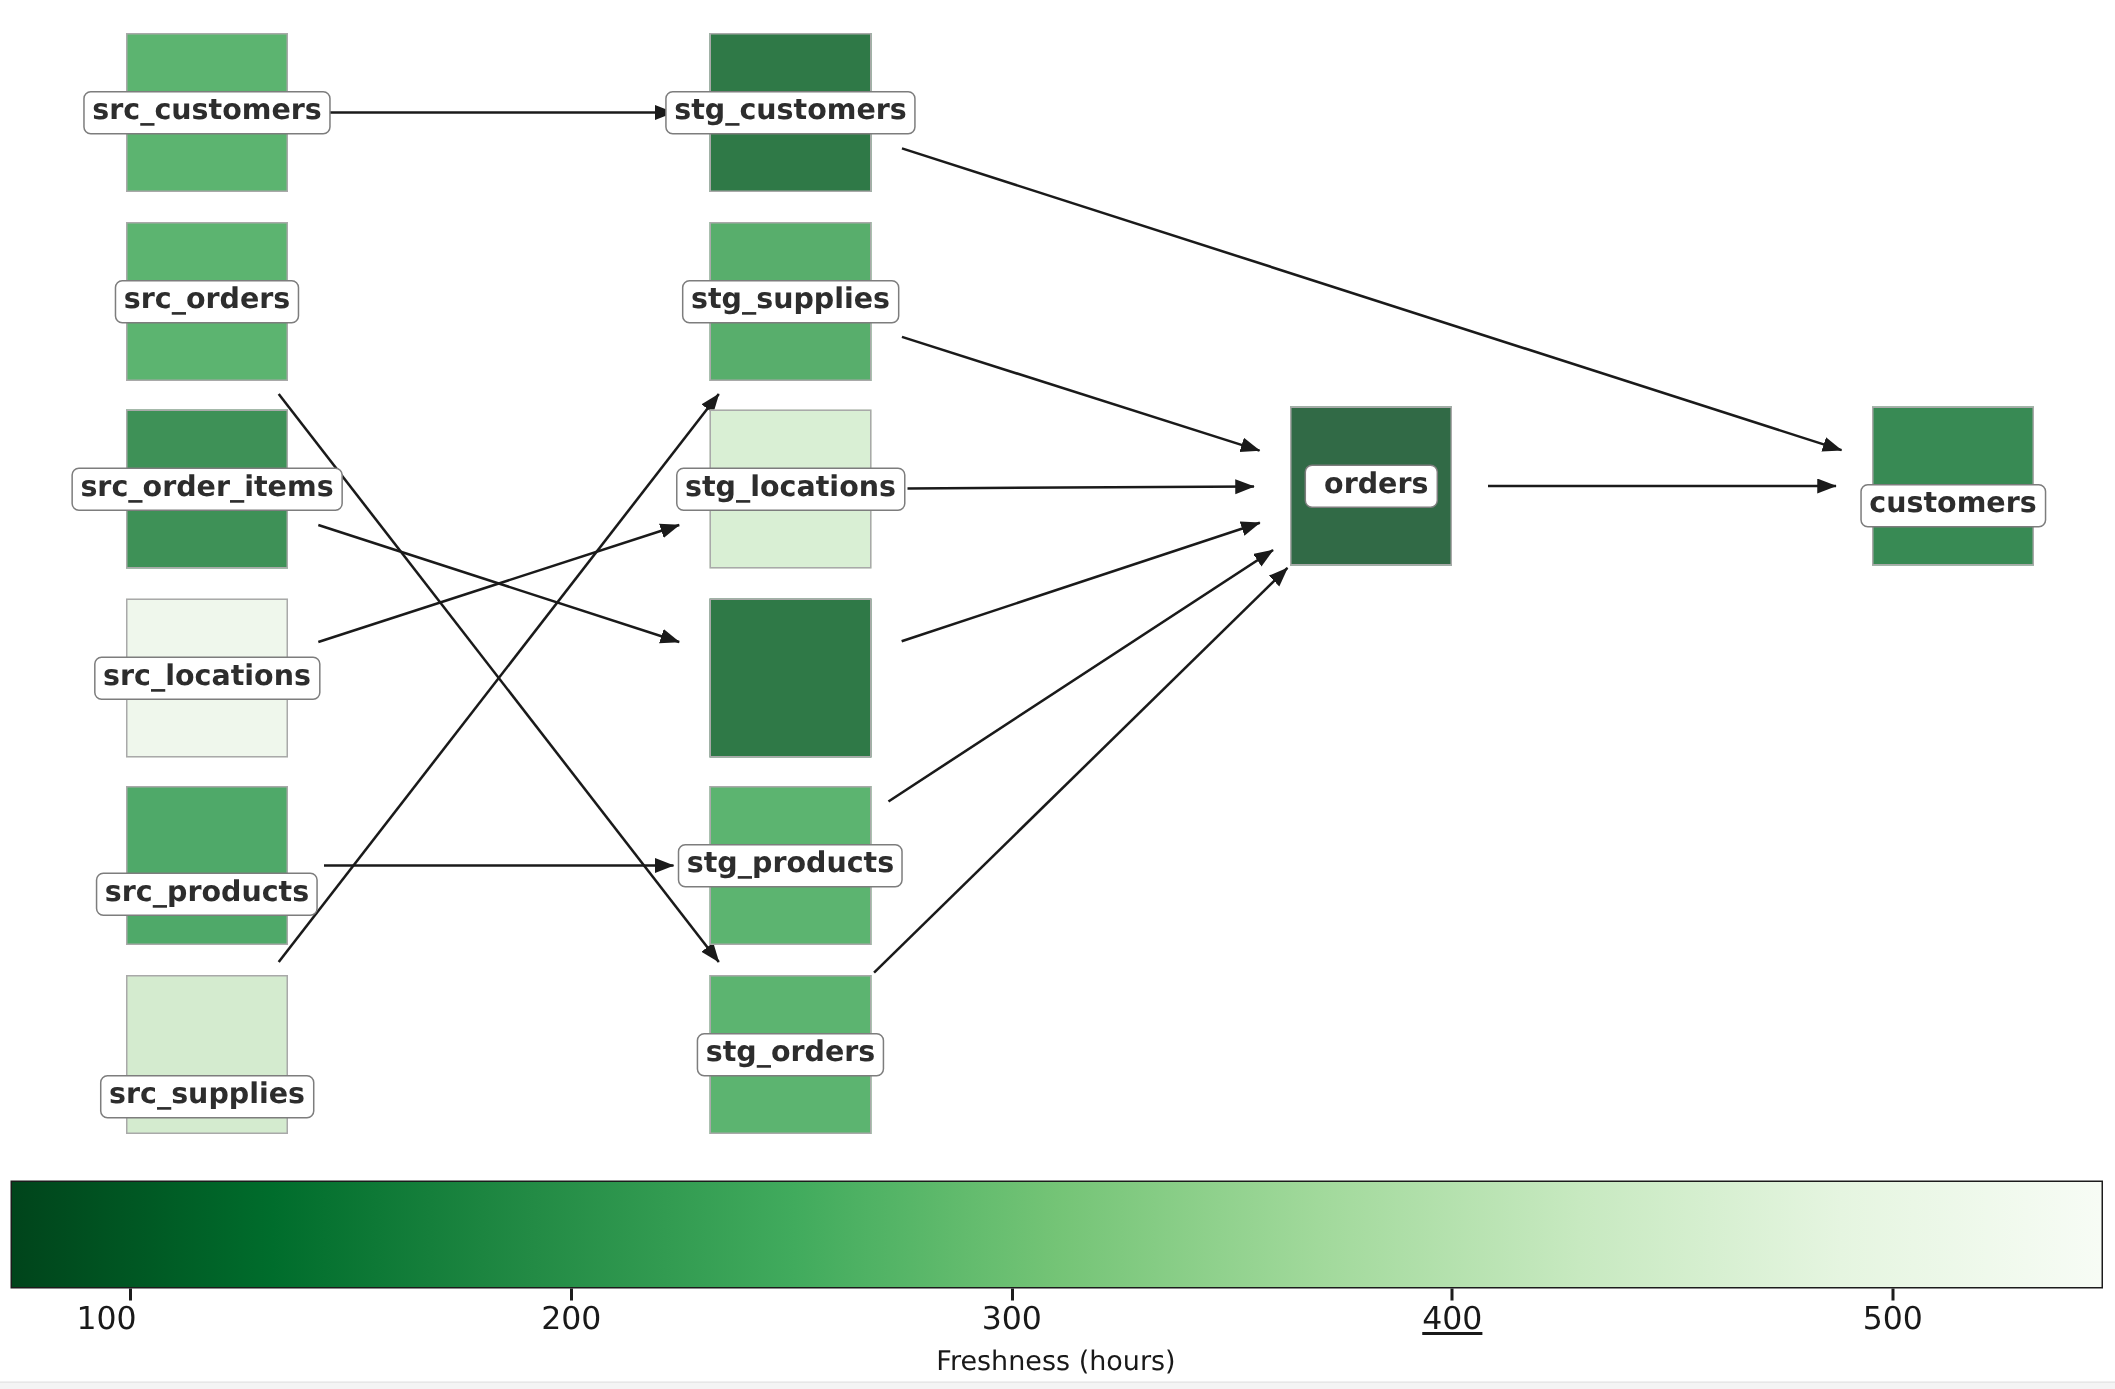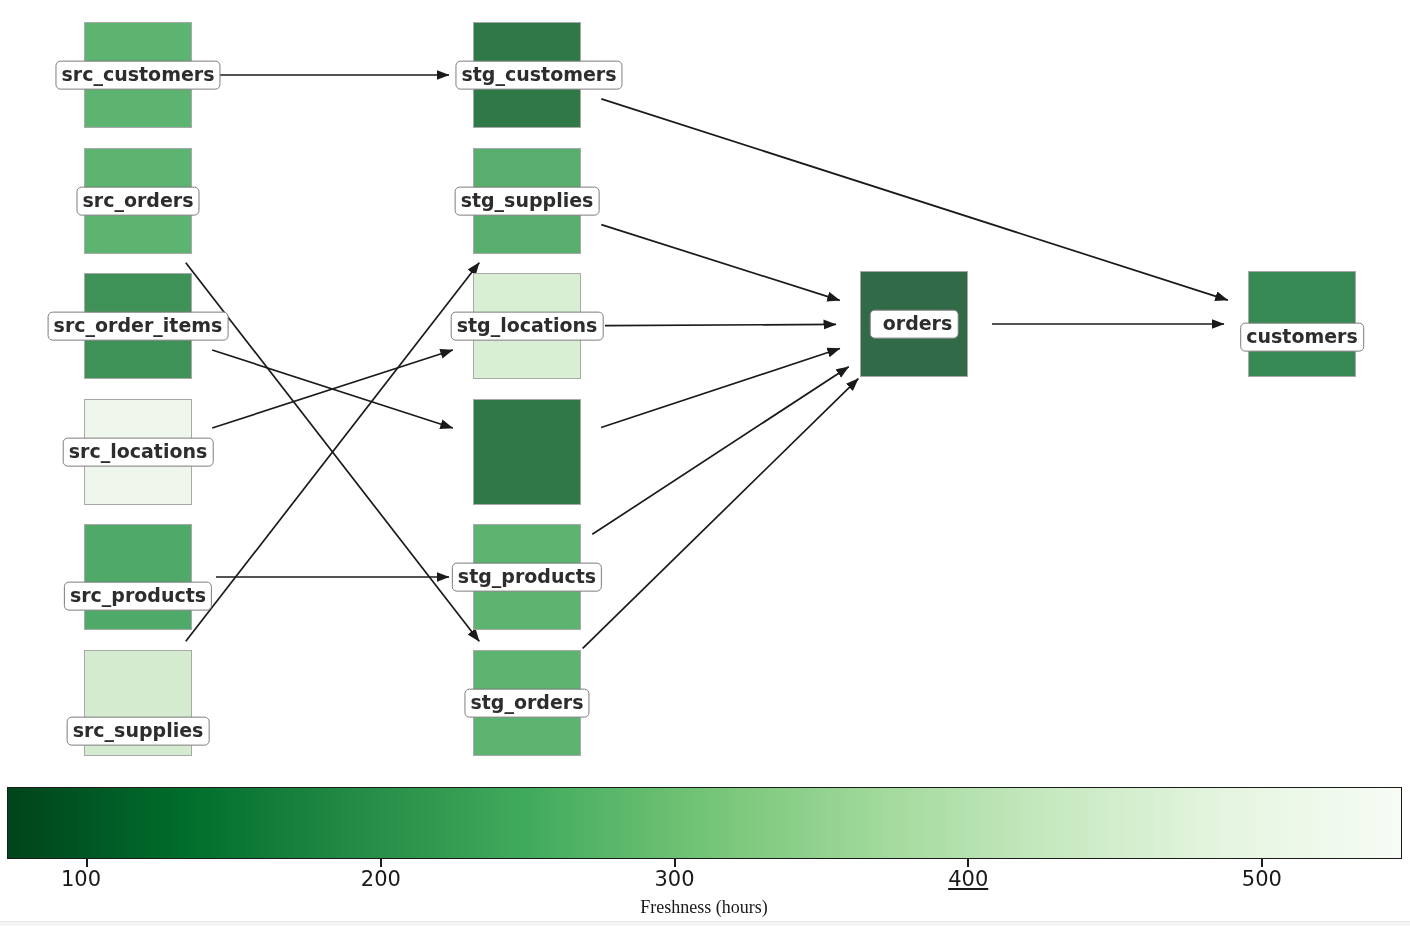--- a/index.html
+++ b/index.html
@@ -60,21 +60,20 @@
     font-size: 21px;
     color: #191919;
   }
   .cb-axis-label {
     position: absolute;
     top: 897px;
     left: 704px;
     transform: translateX(-50%);
     font-size: 18px;
     color: #191919;
-    font-family: Liberation Serif, serif;
   }
   .bottom-strip {
     position: absolute;
     left: 0; top: 921px;
     width: 1410px; height: 5px;
     background: #f4f4f4;
     border-top: 1px solid #e7e7e7;
     box-sizing: border-box;
   }
 </style>
@@ -116,34 +115,34 @@
     <div class="node-box" style="left: 457px; top: 524px; background: rgb(92, 180, 112); border-color: rgb(169, 169, 169);"></div>
     <div class="node-box" style="left: 457px; top: 650px; background: rgb(92, 180, 112); border-color: rgb(169, 169, 169);"></div>
     <div class="node-box" style="left: 844px; top: 271px; background: rgb(49, 106, 70); border-color: rgb(169, 169, 169);"></div>
     <div class="node-box" style="left: 1232px; top: 271px; background: rgb(56, 138, 84); border-color: rgb(169, 169, 169);"></div>
     <div class="node-label" style="left: 122px; top: 75px;">src_customers</div>
     <div class="node-label" style="left: 122px; top: 201px;">src_orders</div>
     <div class="node-label" style="left: 122px; top: 326px;">src_order_items</div>
     <div class="node-label" style="left: 122px; top: 452px;">src_locations</div>
     <div class="node-label" style="left: 122px; top: 577px; margin-top: 19px;">src_products</div>
     <div class="node-label" style="left: 122px; top: 703px; margin-top: 28px;">src_supplies</div>
-    <div class="node-label" style="left: 511px; top: 75px; margin-left: 12px;">stg_customers</div>
+    <div class="node-label" style="left: 511px; top: 75px;">stg_customers</div>
     <div class="node-label" style="left: 511px; top: 201px;">stg_supplies</div>
     <div class="node-label" style="left: 511px; top: 326px;">stg_locations</div>
     <div class="node-label" style="left: 511px; top: 577px;">stg_products</div>
     <div class="node-label" style="left: 511px; top: 703px; text-align: center;">stg_orders</div>
     <div class="node-label" style="left: 898px; top: 324px; padding-left: 12px;">orders</div>
     <div class="node-label" style="left: 1286px; top: 324px; margin-top: 13px;">customers</div>
   </div>
 
 <div id="colorbar">
   <div id="colorbar-gradient" style="background: linear-gradient(to right, rgb(0, 68, 27) 0%, rgb(0, 109, 44) 12.5%, rgb(35, 139, 69) 25%, rgb(65, 171, 93) 37.5%, rgb(116, 196, 118) 50%, rgb(161, 217, 155) 62.5%, rgb(199, 233, 192) 75%, rgb(229, 245, 224) 87.5%, rgb(247, 252, 245) 100%); border-color: rgb(28, 28, 28);"></div>
   <div id="colorbar-ticks">
       <div class="tick-mark" style="left: 87.1758px;"></div>
-      <div class="tick-label" style="left: 81px; text-align: center;">100</div>
+      <div class="tick-label" style="left: 71px; text-align: center;">100</div>
       <div class="tick-mark" style="left: 380.86px;"></div>
       <div class="tick-label" style="left: 380.86px;">200</div>
       <div class="tick-mark" style="left: 674.544px;"></div>
       <div class="tick-label" style="left: 674.544px;">300</div>
       <div class="tick-mark" style="left: 968.228px;"></div>
       <div class="tick-label" style="left: 968.228px; text-decoration: underline;">400</div>
       <div class="tick-mark" style="left: 1261.91px;"></div>
       <div class="tick-label" style="left: 1261.91px;">500</div>
     </div>
   <div class="cb-axis-label">Freshness (hours)</div>

